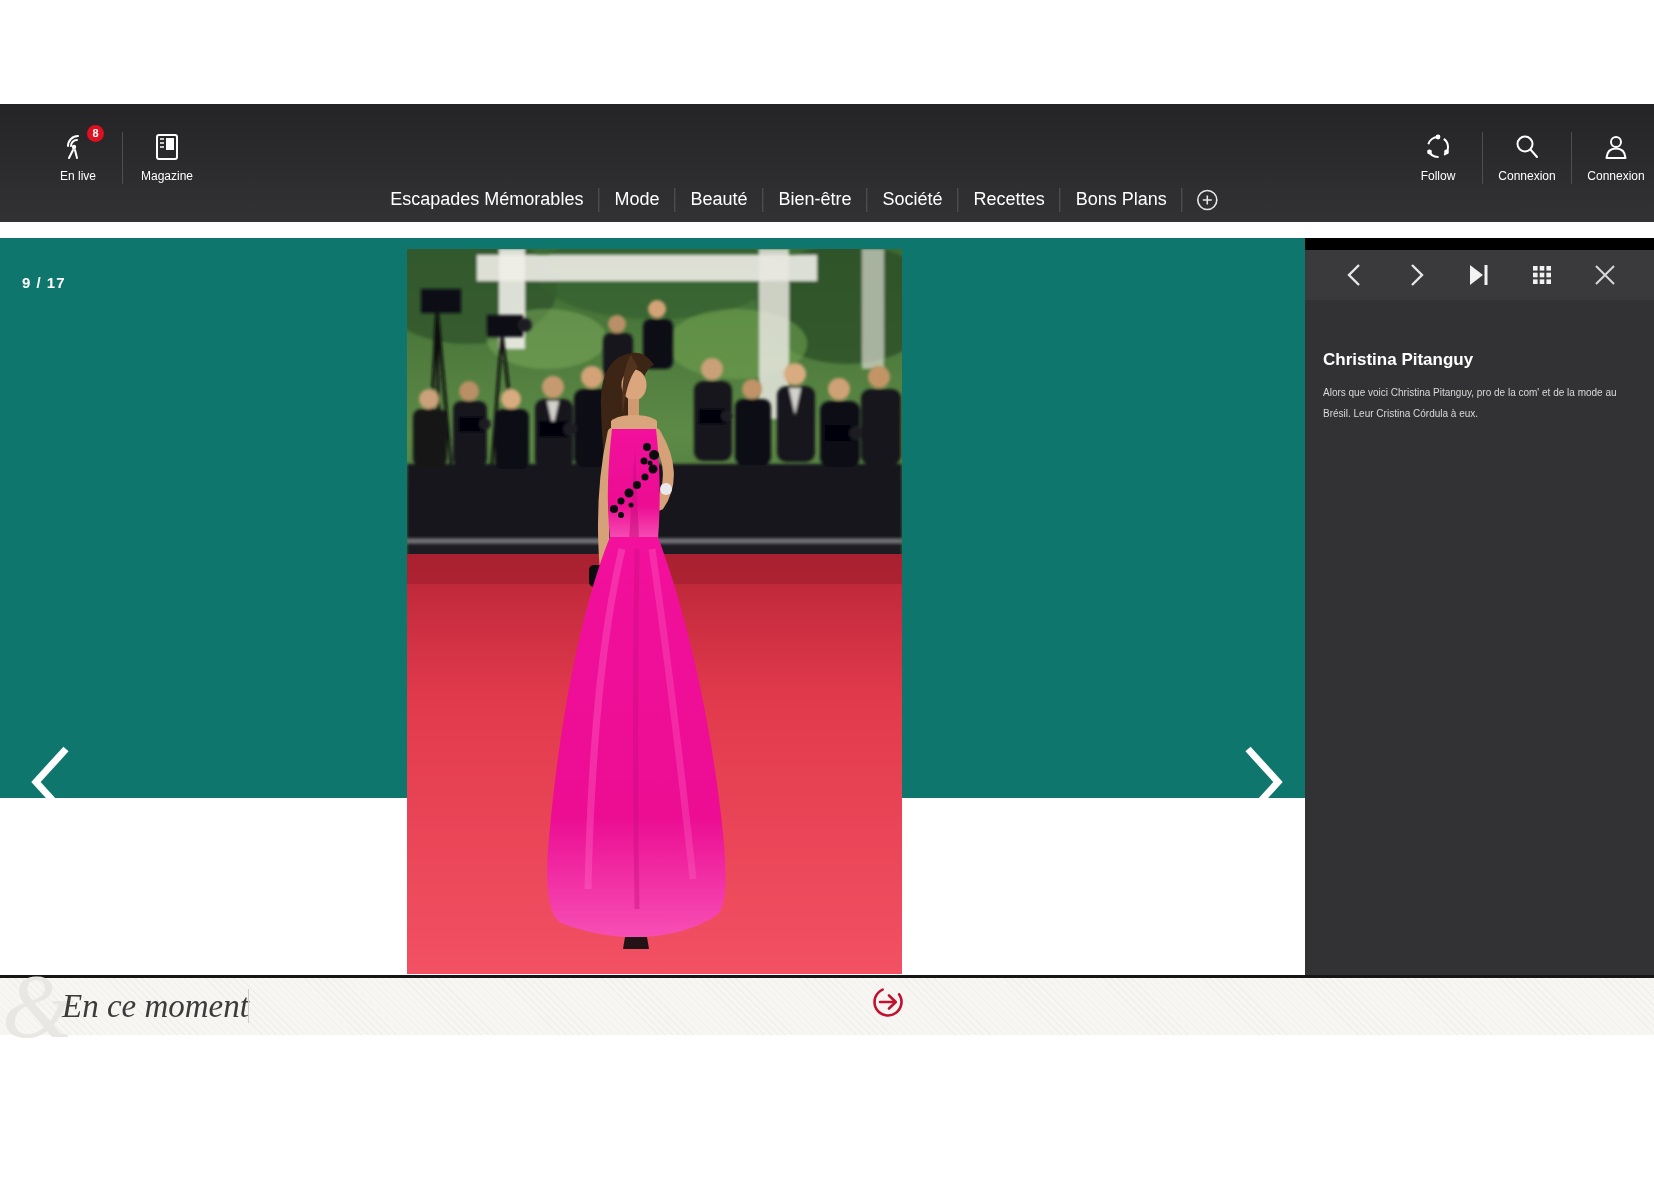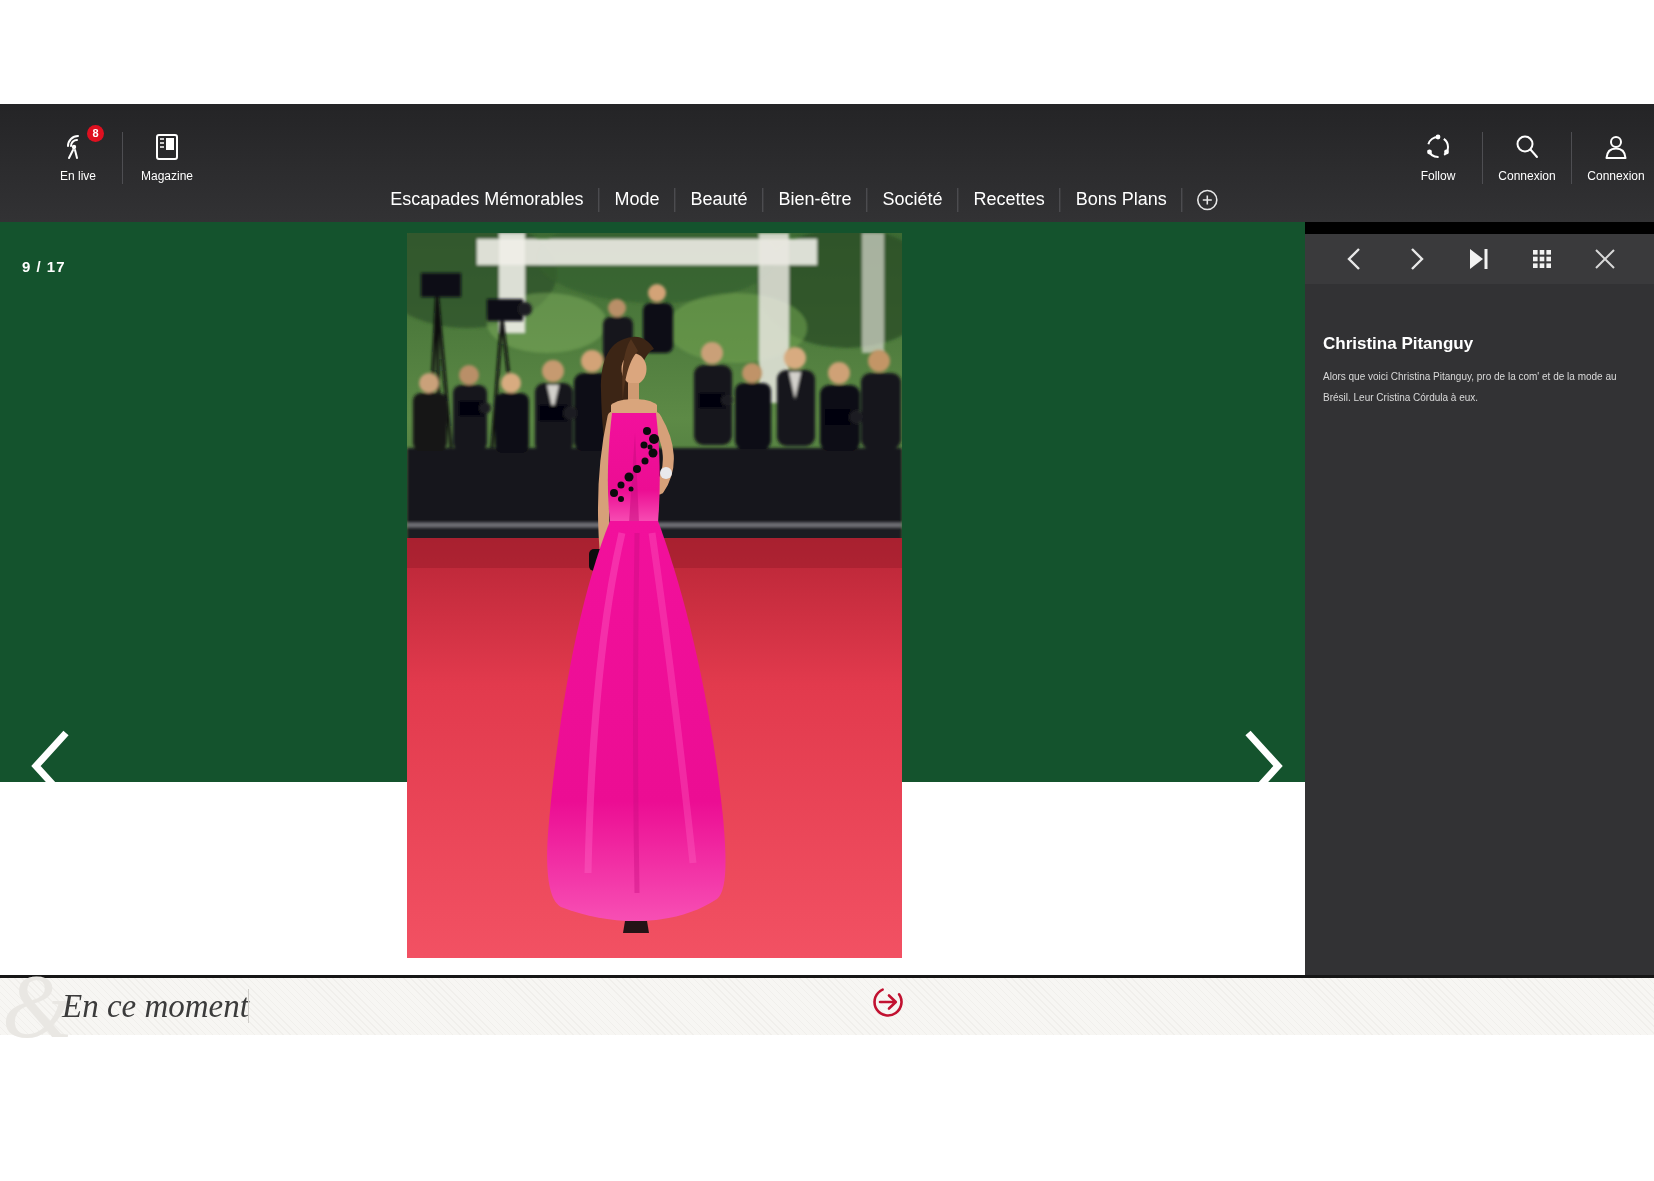--- a/index.html
+++ b/index.html
@@ -26,21 +26,21 @@
   .logo-script { font-family:"DejaVu Serif","Liberation Serif",serif; font-style:italic; font-weight:bold;
                  font-size:46px; color:#f0f0f0; margin-top:-8px; letter-spacing:-1px; }
 
   .hdr-nav { position:absolute; left:797px; bottom:10px; transform:translateX(-50%);
              display:flex; align-items:center; white-space:nowrap; }
   .nav-item { color:#ffffff; font-size:18px; padding:2px 15px; cursor:pointer; }
   .nav-sep { width:1px; height:24px; background:#58585c; }
   .nav-plus { margin-left:14px; display:flex; align-items:center; cursor:pointer; }
 
   
-  .gallery { position:absolute; left:0; top:222px; width:1654px; height:560px; background:#14532d; }
+  .gallery { position:absolute; left:0; top:238px; width:1654px; height:560px; background:#0f766e; }
   .counter { position:absolute; left:22px; top:36px; color:#fff; font-size:15px; font-weight:bold; letter-spacing:1px; }
   .photo { position:absolute; left:407px; top:11px; width:495px; height:725px; }
   .arrow { position:absolute; top:505px; width:44px; height:78px; cursor:pointer; }
   .arrow.left  { left:28px; }
   .arrow.right { left:1242px; }
 
   
   .panel { position:absolute; left:1305px; top:0; width:349px; height:753px; background:#000; }
   .panel-toolbar { position:absolute; left:0; top:12px; width:349px; height:50px; background:#3a3a3c;
                    display:flex; align-items:center; justify-content:space-around; padding:0 18px; }

